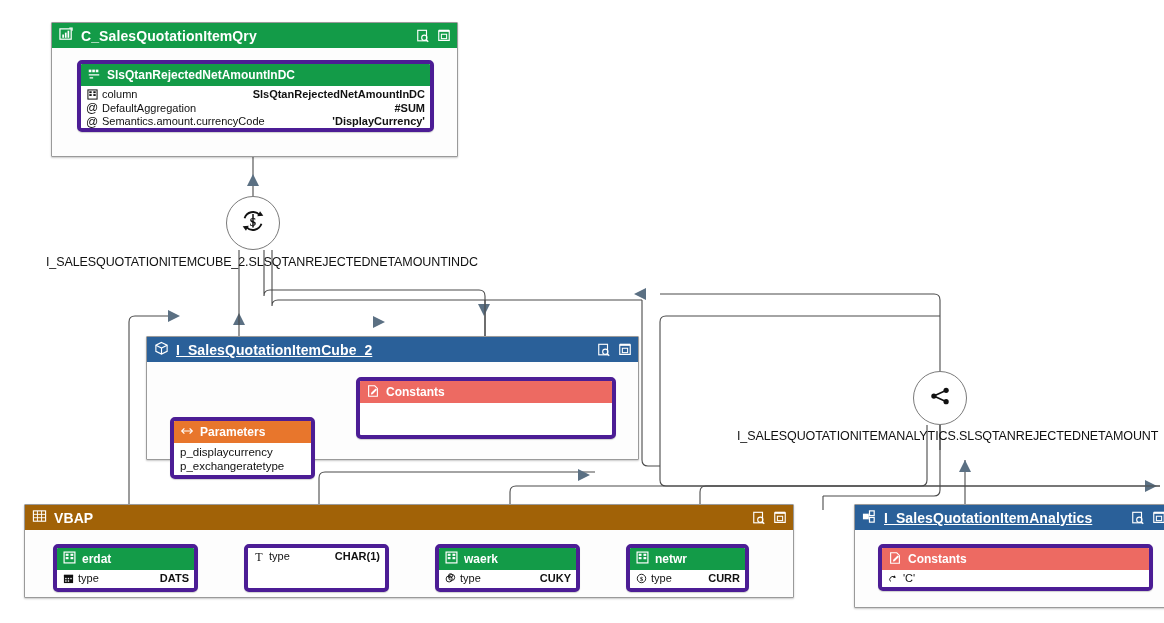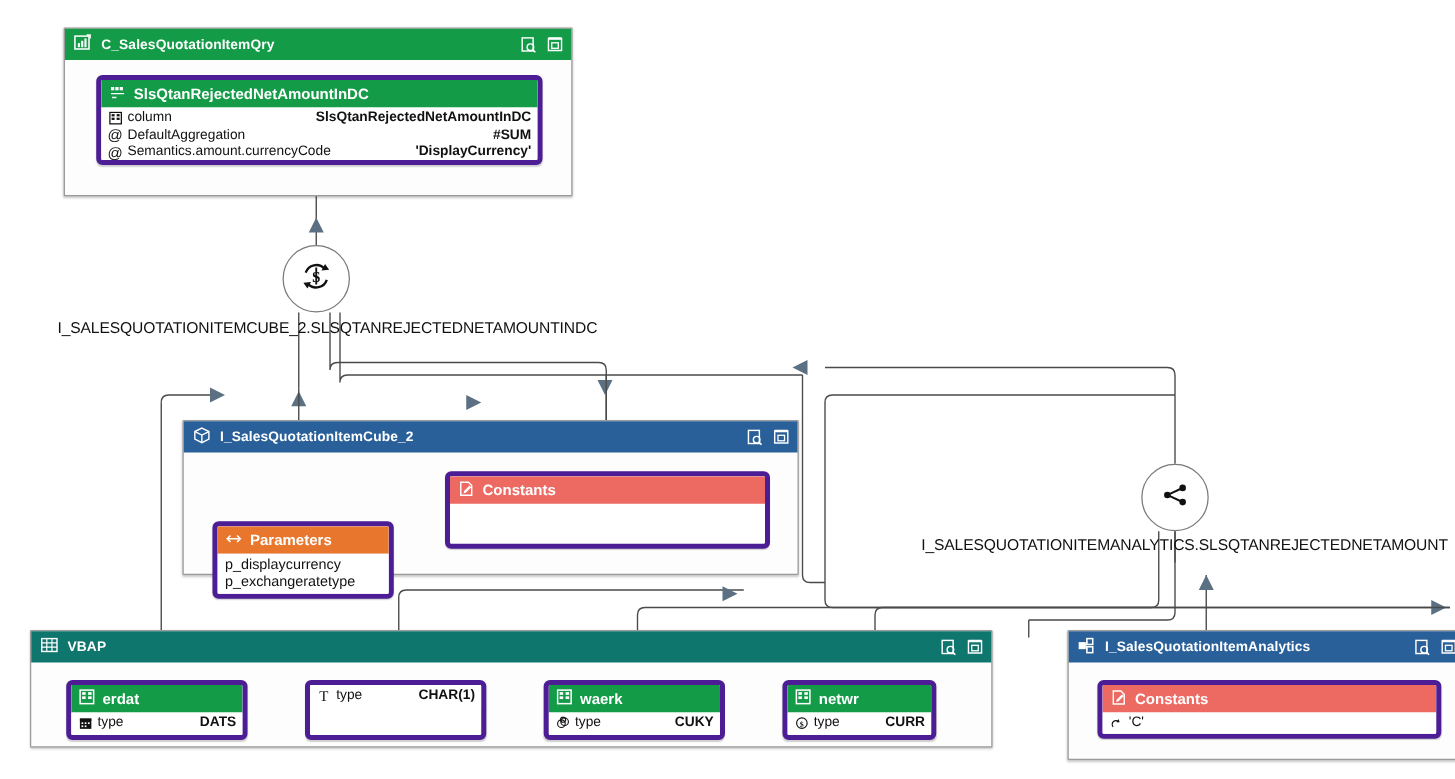--- a/index.html
+++ b/index.html
@@ -39,33 +39,33 @@
     border: 1px solid #9a9a9a;
     box-shadow: 0 1px 2px rgba(0,0,0,0.22);
     border-radius: 1px;
   }
   .entity-header {
     height: 25px;
     display: flex;
     align-items: center;
     padding: 0 6px 0 7px;
     color: #ffffff;
-    font-size: 11px;
+    font-size: 14px;
     font-weight: bold;
     letter-spacing: 0.1px;
   }
   .entity-header .title {
     margin-left: 7px;
     flex: 1;
     white-space: nowrap;
     overflow: hidden;
   }
   .hdr-green  { background: #139b48; }
-  .hdr-blue   { background: #2a6099; }
-  .hdr-indigo { background: #0f766e; }
+  .hdr-blue   { background: #2a6099; text-decoration: underline; }
+  .hdr-indigo { background: #a16207; }
 
   
   .elem {
     position: absolute;
     box-sizing: border-box;
     background: #ffffff;
     border: 4px solid #4c1d95;
     border-radius: 5px;
     overflow: hidden;
     box-shadow: 0 1px 1px rgba(0,0,0,0.18);

